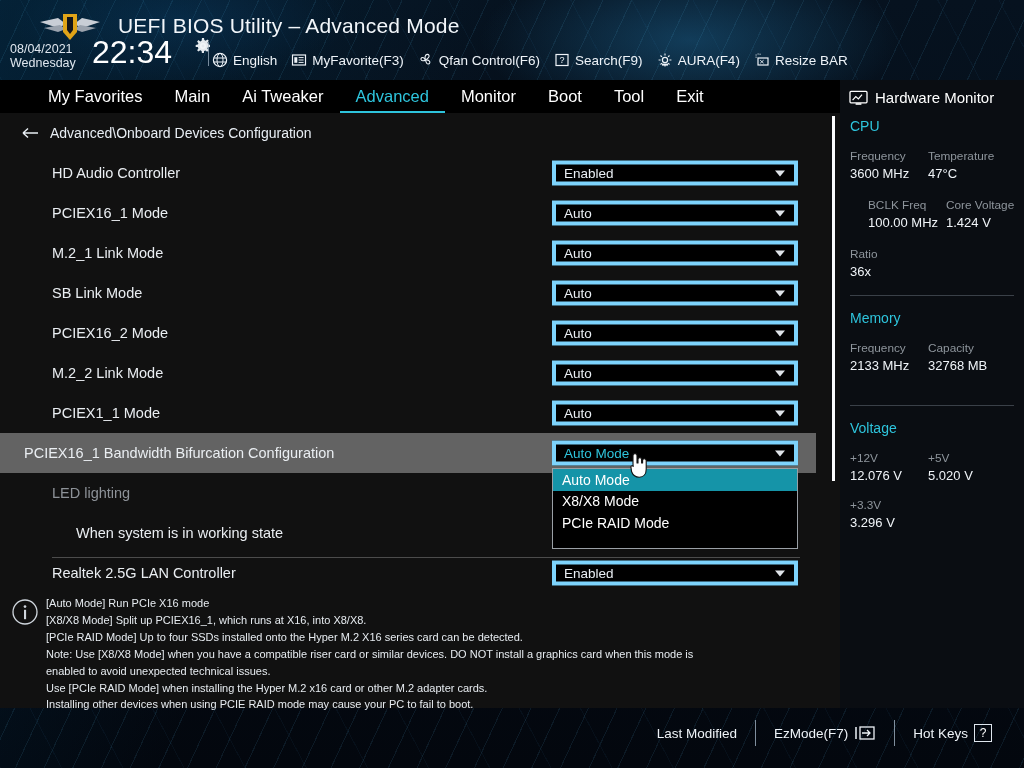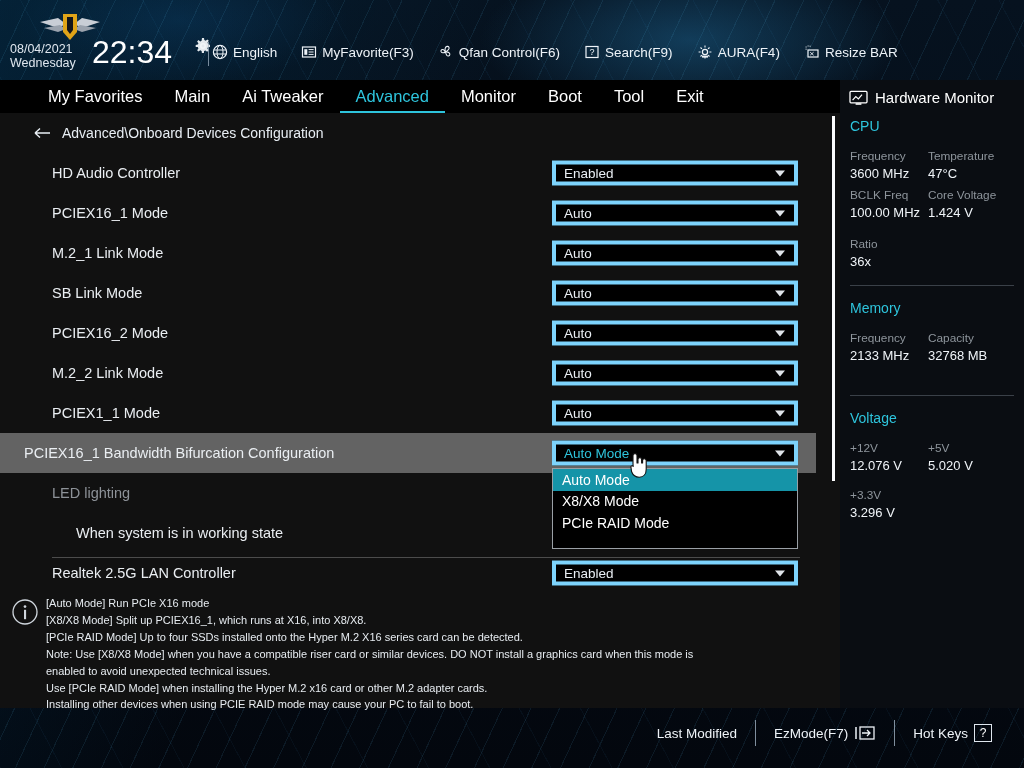--- a/index.html
+++ b/index.html
@@ -35,41 +35,41 @@
     position:absolute; left:118px; top:14px;
     font-size:21px; color:#f2f6fa; letter-spacing:.2px; white-space:nowrap;
   }
   .datebox { position:absolute; left:10px; top:42px; width:86px; text-align:left; line-height:1.12; }
   .datebox .d1 { font-size:12.5px; color:#dfe6ee; }
   .datebox .d2 { font-size:12.5px; color:#dfe6ee; }
   .clock { position:absolute; left:92px; top:34px; font-size:32px; color:#ffffff; letter-spacing:0px; }
   .gear-hdr { position:absolute; left:195px; top:38px; width:16px; height:16px; }
   .hdr-divider { position:absolute; left:208px; top:42px; width:1px; height:24px; background:#9fb0c0; opacity:.75; }
 
-  .hdr-items { position:absolute; left:212px; top:44px; height:24px; display:flex; align-items:flex-start; gap:24px; }
+  .hdr-items { position:absolute; left:212px; top:44px; height:24px; display:flex; align-items:flex-end; gap:14px; }
   .hdr-item { display:flex; align-items:center; gap:5px; color:#eef3f8; font-size:13.5px; white-space:nowrap; cursor:pointer; }
   .hdr-item .ic { display:block; width:16px; height:16px; flex:0 0 16px; }
 
   
   .navbar {
     position:absolute; left:0; top:80px; width:840px; height:33px;
     background:#000; display:flex; align-items:center; padding-left:32px; gap:0;
   }
   .tab {
     font-size:16.5px; color:#ffffff; padding:0 16px; cursor:pointer; white-space:nowrap;
     line-height:33px; height:33px;
   }
   .tab.active { color:#2ec4dc; border-bottom:2px solid #2ec4dc; }
 
   
   .main {
     position:absolute; left:0; top:113px; width:840px; height:476px;
     background:#111111; overflow:hidden;
   }
-  .crumbbar { height:40px; display:flex; align-items:center; padding-left:32px; gap:10px; }
+  .crumbbar { height:40px; display:flex; align-items:center; padding-left:20px; gap:10px; }
   .crumb-arrow { width:20px; height:16px; flex:0 0 20px; cursor:pointer; }
   .crumb-text { font-size:14px; color:#e8eef4; }
 
   .list { position:relative; }
   .row {
     position:relative; height:40px; display:flex; align-items:center;
     padding-left:52px; width:816px;
   }
   .row.selected { background:#636363;padding-left:24px; }
   .row-label { font-size:14.5px; color:#eaeef2; white-space:nowrap; }
@@ -143,20 +143,21 @@
 
   <div class="header">
     <svg class="logo" viewBox="0 0 68 46">
       <path d="M4 16 L22 12 L30 18 L22 22 Z" fill="#c9ced6"></path>
       <path d="M8 22 L24 19 L30 23 L22 26 Z" fill="#9aa2ad"></path>
       <path d="M64 16 L46 12 L38 18 L46 22 Z" fill="#c9ced6"></path>
       <path d="M60 22 L44 19 L38 23 L46 26 Z" fill="#9aa2ad"></path>
       <path d="M27 8 L41 8 L41 26 L34 34 L27 26 Z" fill="#e0a418"></path>
       <path d="M31 11 L37 11 L37 24 L34 28 L31 24 Z" fill="#13151a"></path>
     </svg>
+    <div class="title">UEFI BIOS Utility – Advanced Mode</div>
 
     <div class="datebox">
       <div class="d1">08/04/2021</div>
       <div class="d2">Wednesday</div>
     </div>
     <div class="clock">22:34</div>
     <svg class="gear-hdr" viewBox="0 0 16 16">
       <path fill="#f0f4f8" d="M8 5a3 3 0 100 6 3 3 0 000-6zm0 1.6a1.4 1.4 0 110 2.8 1.4 1.4 0 010-2.8z"></path>
       <path fill="#f0f4f8" d="M7 0h2l.3 2.1 1.4.6 1.7-1.3 1.4 1.4-1.3 1.7.6 1.4L15 6.9v2l-2.1.3-.6 1.4 1.3 1.7-1.4 1.4-1.7-1.3-1.4.6L8.9 15h-2l-.3-2.1-1.4-.6-1.7 1.3-1.4-1.4 1.3-1.7-.6-1.4L.7 8.9v-2l2.1-.3.6-1.4L2.1 3.5l1.4-1.4 1.7 1.3 1.4-.6z" opacity=".95"></path>
     </svg>
@@ -349,21 +350,21 @@
         <div class="hwm-grid" style="margin-top: 14px;">
           <div class="hwm-col">
             <div class="hwm-k">Frequency</div>
             <div class="hwm-v">3600 MHz</div>
           </div>
           <div class="hwm-col">
             <div class="hwm-k">Temperature</div>
             <div class="hwm-v">47°C</div>
           </div>
         </div>
-        <div class="hwm-grid" style="margin-top: 4px;">
+        <div class="hwm-grid" style="margin-top: 14px; justify-content: flex-end;">
           <div class="hwm-col">
             <div class="hwm-k">BCLK Freq</div>
             <div class="hwm-v">100.00 MHz</div>
           </div>
           <div class="hwm-col">
             <div class="hwm-k">Core Voltage</div>
             <div class="hwm-v">1.424 V</div>
           </div>
         </div>
         <div class="hwm-grid" style="margin-top: 14px;">

